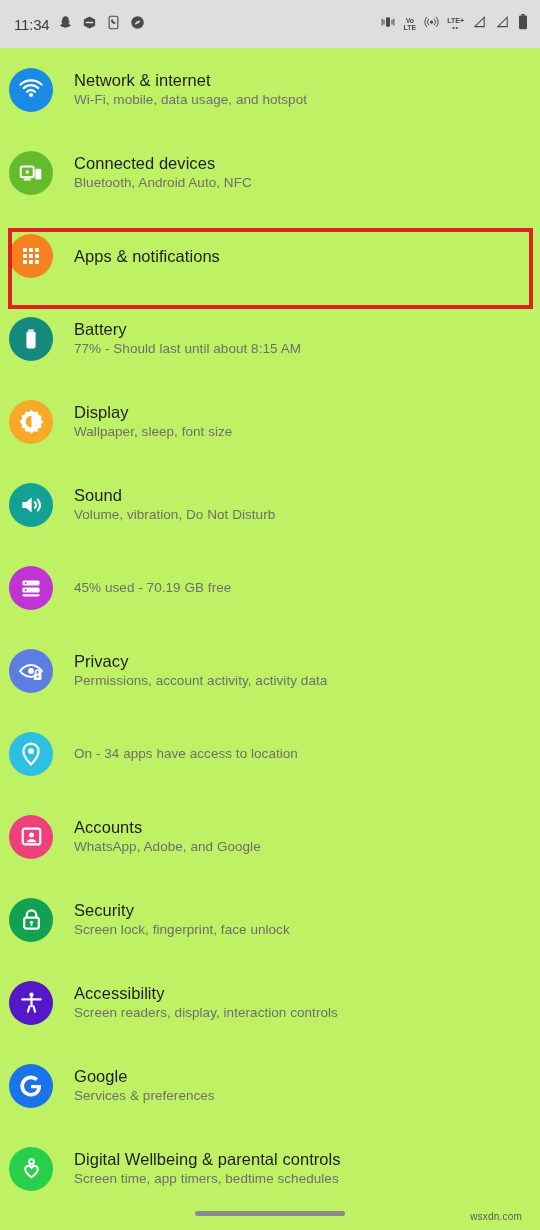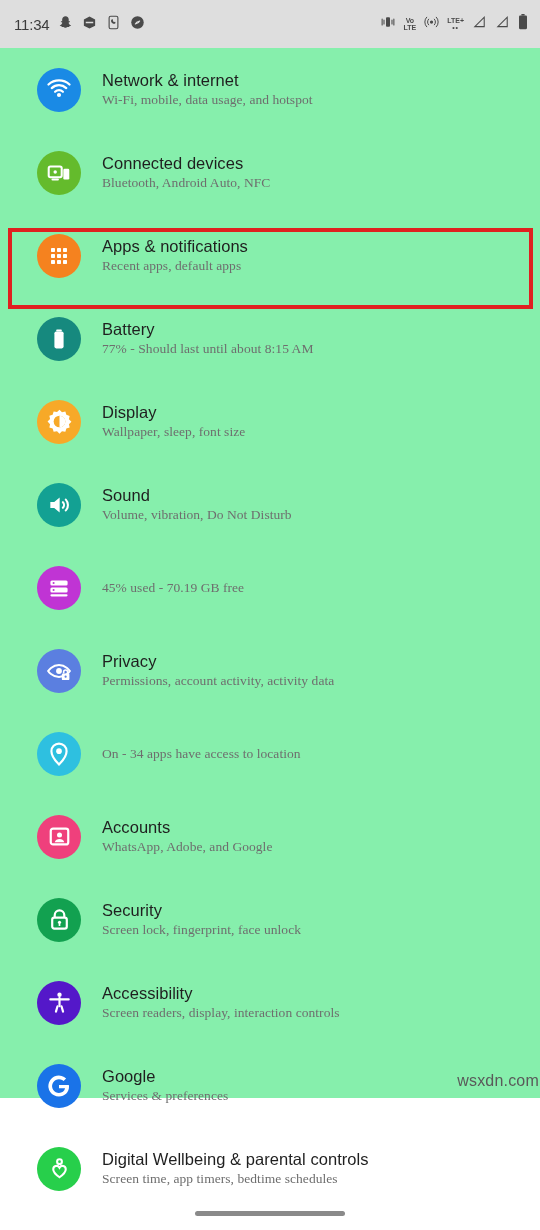--- a/index.html
+++ b/index.html
@@ -4,22 +4,22 @@
 <style>
   * { margin:0; padding:0; box-sizing:border-box; }
   html, body {
     width:540px; height:1230px;
     background:#ffffff;
     font-family:"Liberation Sans", sans-serif;
     overflow:hidden;
   }
   #phone {
     position:relative;
-    width:540px; height:1098px;
-    background:#86efac;
+    width:540px; height:1230px;
+    background:#bef264;
   }
 
   
   #statusbar {
     position:absolute; left:0; top:0;
     width:540px; height:48px;
     background:#dedede;
     display:flex; align-items:center;
     padding:0 12px 0 14px;
   }
@@ -38,35 +38,35 @@
 
   
   #list {
     position:absolute; left:0; top:48px;
     width:540px; height:1160px;
   }
   .row {
     position:relative;
     display:flex; align-items:center;
     height:83px;
-    padding-left:37px;
+    padding-left:9px;
   }
   .ic-wrap {
     width:44px; height:44px; flex:0 0 44px;
     border-radius:50%;
     display:flex; align-items:center; justify-content:center;
   }
   .txt-wrap { margin-left:21px; }
   .r-title {
     font-size:16.5px; color:#1f1f1f; line-height:20px;
     letter-spacing:0.05px;
   }
   .r-sub {
     font-size:13.5px; color:#6e6e6e; line-height:18px;
-    margin-top:1px; letter-spacing:0.05px;font-family:Liberation Serif, serif;
+    margin-top:1px; letter-spacing:0.05px;
   }
 
   
   #highlight {
     position:absolute;
     left:8px; top:228px;
     width:525px; height:81px;
     border:4px solid #e02020;
     background:transparent;
     pointer-events:none;
@@ -75,22 +75,22 @@
   
   #home-indicator {
     position:absolute;
     left:195px; top:1211px;
     width:150px; height:5px;
     border-radius:3px;
     background:#8a8a8a;
   }
   #watermark {
     position:absolute;
-    right:1px; bottom:8px;
-    font-size:16px; color:#5a5a5a;
+    right:18px; bottom:8px;
+    font-size:10px; color:#5a5a5a;
     letter-spacing:0.2px;
   }
 </style>
 </head>
 <body>
 
 <div id="phone">
 
   <div id="statusbar">
     <div id="sb-left">
@@ -213,21 +213,20 @@
               <rect x="10" y="10" width="4" height="4" rx="0.7"></rect>
               <rect x="16" y="10" width="4" height="4" rx="0.7"></rect>
             <rect x="4" y="16" width="4" height="4" rx="0.7"></rect>
               <rect x="10" y="16" width="4" height="4" rx="0.7"></rect>
               <rect x="16" y="16" width="4" height="4" rx="0.7"></rect>
           </g>
         </svg>
       </div>
       <div class="txt-wrap">
         <div class="r-title">Apps &amp; notifications</div>
-        <div class="r-sub">Recent apps, default apps</div>
       </div>
     </div>
 
     <div class="row">
       <div class="ic-wrap" style="background:#16897e;">
         <svg width="24" height="24" viewBox="0 0 24 24">
             <rect x="9.2" y="2.4" width="5.6" height="2.2" rx="0.8" fill="#fff"></rect>
             <rect x="7.4" y="4.4" width="9.2" height="17" rx="1.8" fill="#fff"></rect>
           </svg>
       </div>

